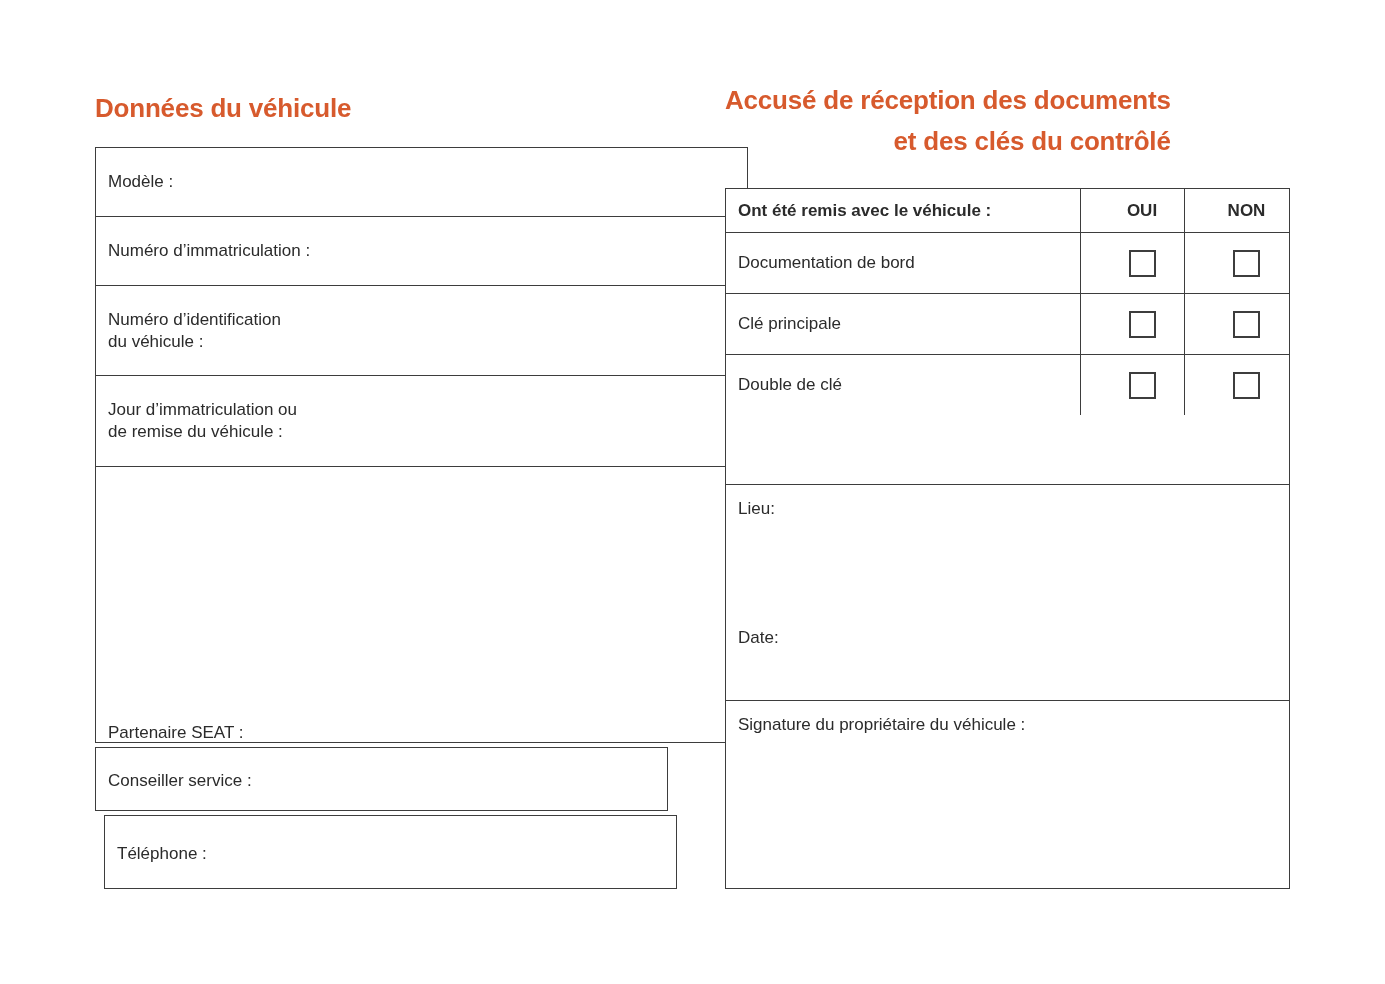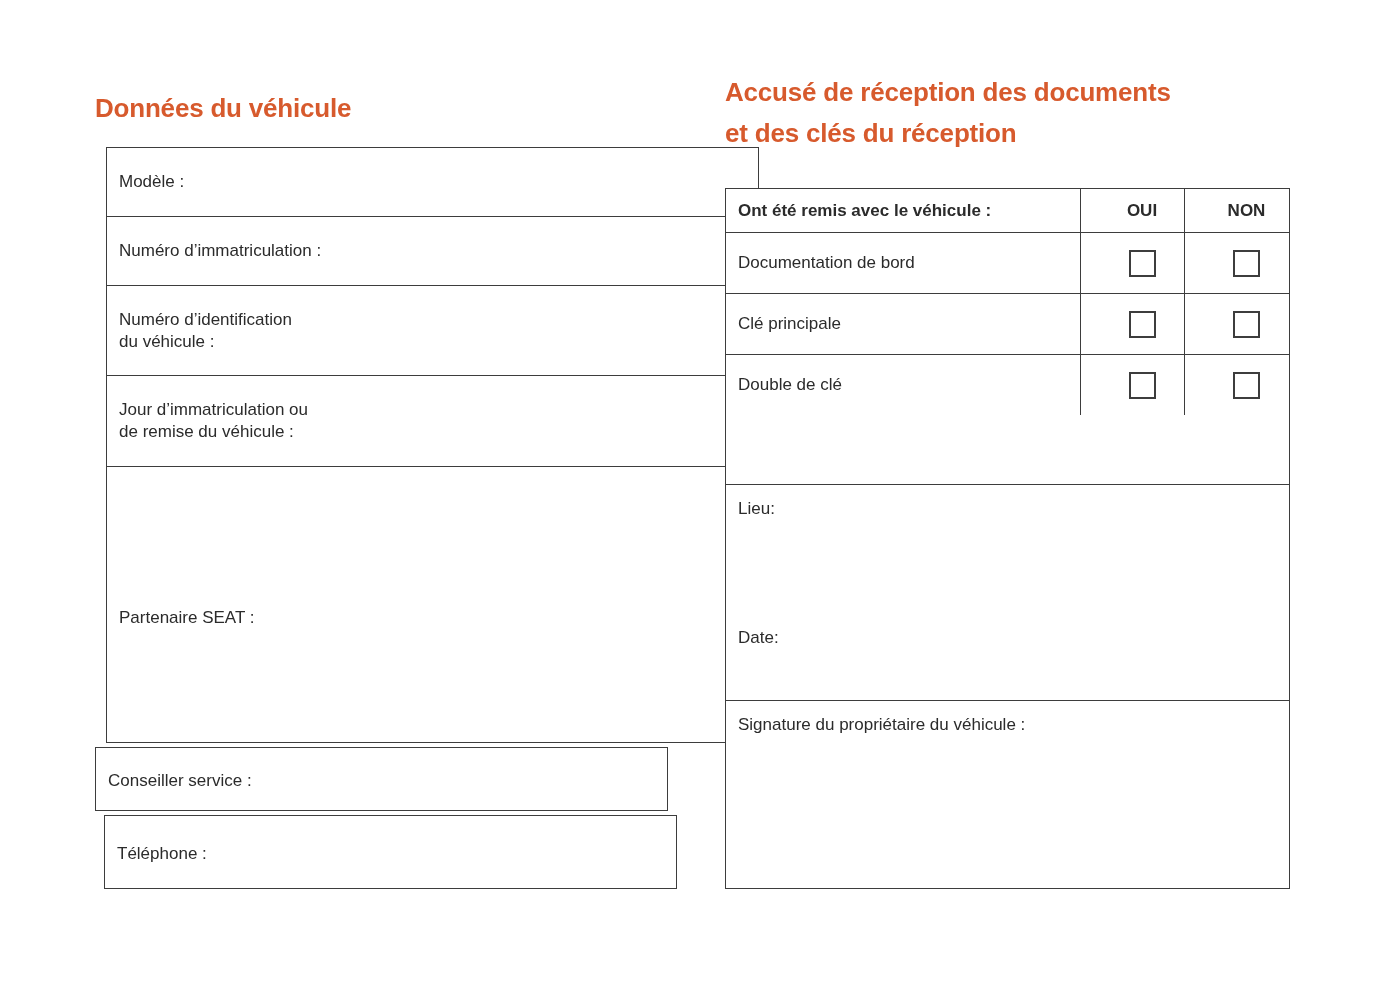--- a/index.html
+++ b/index.html
@@ -18,21 +18,21 @@
     color:var(--accent);letter-spacing:-0.2px;line-height:41px;white-space:nowrap;
   }
   .box{
     position:absolute;border:1.5px solid var(--bd);box-sizing:border-box;background:#fff;
   }
   .frow{
     display:flex;align-items:center;padding-left:12px;box-sizing:border-box;
     font-size:17px;line-height:22px;
   }
   .frow + .frow{border-top:1.5px solid var(--bd);}
-  .frow.top{align-items:center;padding-top:24px;}
+  .frow.top{align-items:flex-end;padding-top:24px;}
   .ml{white-space:pre-line;}
   .h43{height:43px}.h61{height:61px}.h66{height:66px}.h68{height:68px}
   .h69{height:69px}.h90{height:90px}.h91{height:91px}.h278{height:278px}
   .rrow{display:flex;box-sizing:border-box;}
   .rrow + .rrow{border-top:1.5px solid var(--bd);}
   .rcell-label{
     flex:1;display:flex;align-items:center;padding-left:12px;
     font-size:17px;line-height:22px;box-sizing:border-box;
   }
   .rcell-check{
@@ -50,21 +50,21 @@
   .padbox{padding:13px 12px;font-size:17px;line-height:22px;box-sizing:border-box;}
   .date-line{margin-top:107px;}
   .cs-row{display:flex;align-items:center;padding-left:12px;padding-top:3px;
     font-size:17px;line-height:22px;box-sizing:border-box;}
 </style>
 </head>
 <body style="background: rgb(255, 255, 255);">
 
 <h1 class="sec-title" style="left:95px;top:88px;">Données du véhicule</h1>
 
-<div class="box" style="left:106px;top:147px;width:653px;height:596px;">
+<div class="box" style="left:95px;top:147px;width:653px;height:596px;">
   <div class="frow h68">
     <span class="ml">Modèle :</span>
   </div>
   <div class="frow h69">
     <span class="ml">Numéro d’immatriculation :</span>
   </div>
   <div class="frow h90">
     <span class="ml">Numéro d’identification
 du véhicule :</span>
   </div>
@@ -78,21 +78,21 @@
 </div>
 
 <div class="box cs-row" style="left:95px;top:747px;width:573px;height:64px;">
   <span>Conseiller service :</span>
 </div>
 
 <div class="box cs-row" style="left:104px;top:815px;width:573px;height:74px;">
   <span>Téléphone :</span>
 </div>
 
-<h1 class="sec-title" style="left:725px;top:72px;"><span>Accusé de réception des documents</span><br><span>et des clés du réception</span></h1>
+<h1 class="sec-title" style="left:725px;top:80px;text-align:right;"><span>Accusé de réception des documents</span><br><span>et des clés du contrôlé</span></h1>
 
 <div class="box" style="left:725px;top:188px;width:565px;height:300px;">
 
   <div class="rrow h43">
     <div class="rcell-label bold">Ont été remis avec le véhicule :</div>
     <div class="rcell-check bold">OUI</div>
     <div class="rcell-check last bold">NON</div>
   </div>
 
   <div class="rrow h61">

